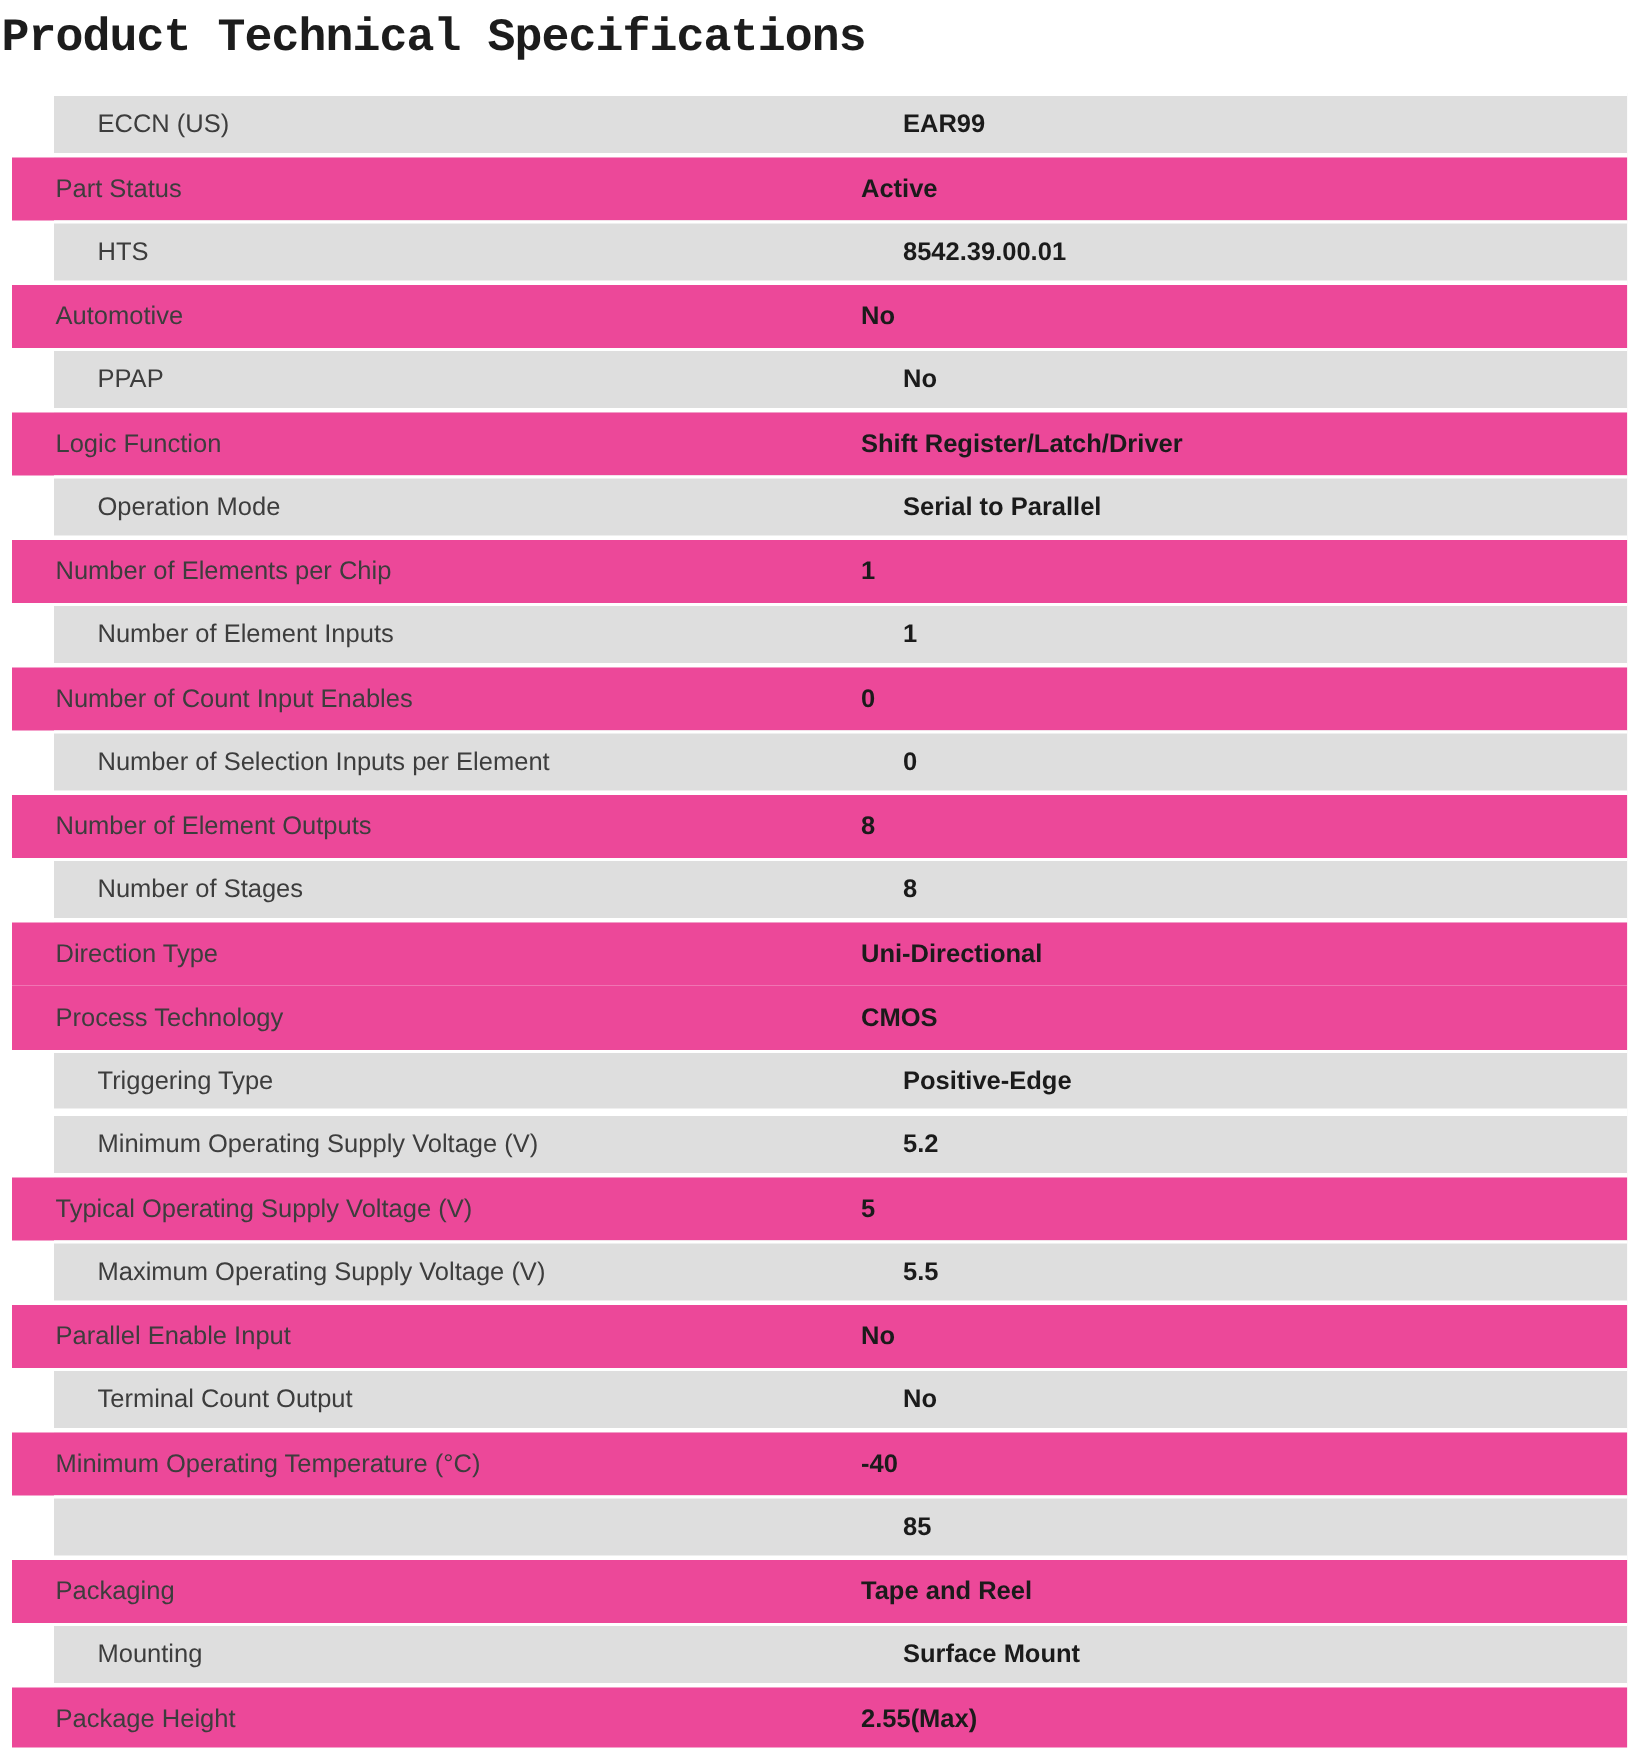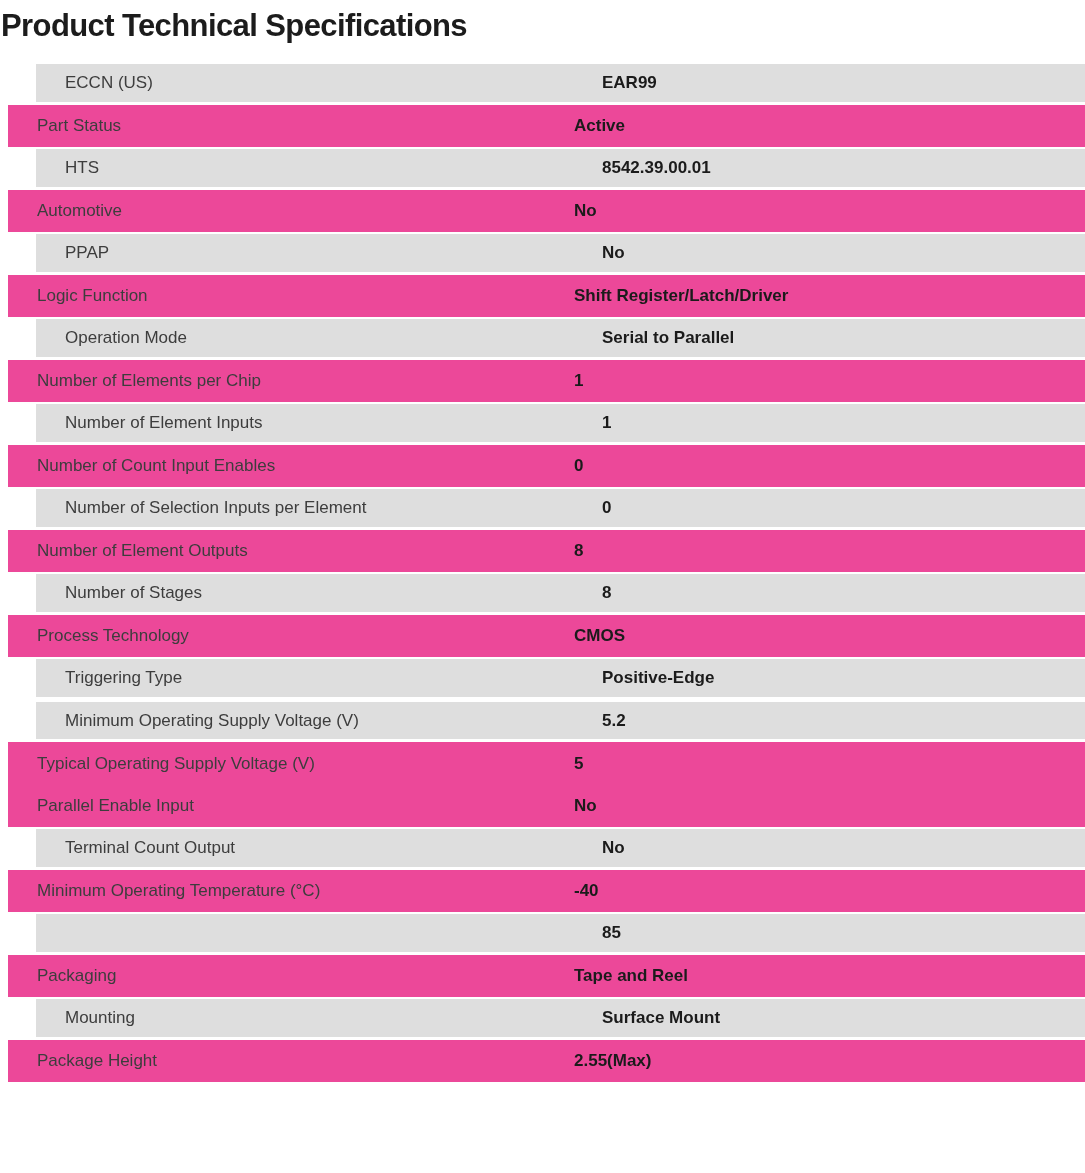--- a/index.html
+++ b/index.html
@@ -17,20 +17,21 @@
     background: var(--page-bg);
     font-family: "Liberation Sans", sans-serif;
   }
   .page-title {
     height: 62px;
     padding: 8px 16px 0 1px;
     font-size: 31px;
     font-weight: 700;
     letter-spacing: -0.6px;
     color: var(--title-text);
+    font-family: Liberation Mono, monospace;
   }
   .spec-table {
     margin-left: 8px;
     width: 1077px;
     height: 1103px;
     overflow: hidden;
   }
   .row {
     position: relative;
     height: 42.5px;
@@ -113,34 +114,42 @@
     </div>
     <div class="row">
       <div class="cell label">Number of Element Outputs</div>
       <div class="cell value">8</div>
     </div>
     <div class="row stripe">
       <div class="cell label">Number of Stages</div>
       <div class="cell value">8</div>
     </div>
     <div class="row">
+      <div class="cell label">Direction Type</div>
+      <div class="cell value">Uni-Directional</div>
+    </div>
+    <div class="row">
       <div class="cell label">Process Technology</div>
       <div class="cell value">CMOS</div>
     </div>
     <div class="row stripe">
       <div class="cell label">Triggering Type</div>
       <div class="cell value">Positive-Edge</div>
     </div>
     <div class="row stripe">
       <div class="cell label">Minimum Operating Supply Voltage (V)</div>
       <div class="cell value">5.2</div>
     </div>
     <div class="row">
       <div class="cell label">Typical Operating Supply Voltage (V)</div>
       <div class="cell value">5</div>
+    </div>
+    <div class="row stripe">
+      <div class="cell label">Maximum Operating Supply Voltage (V)</div>
+      <div class="cell value">5.5</div>
     </div>
     <div class="row">
       <div class="cell label">Parallel Enable Input</div>
       <div class="cell value">No</div>
     </div>
     <div class="row stripe">
       <div class="cell label">Terminal Count Output</div>
       <div class="cell value">No</div>
     </div>
     <div class="row">

